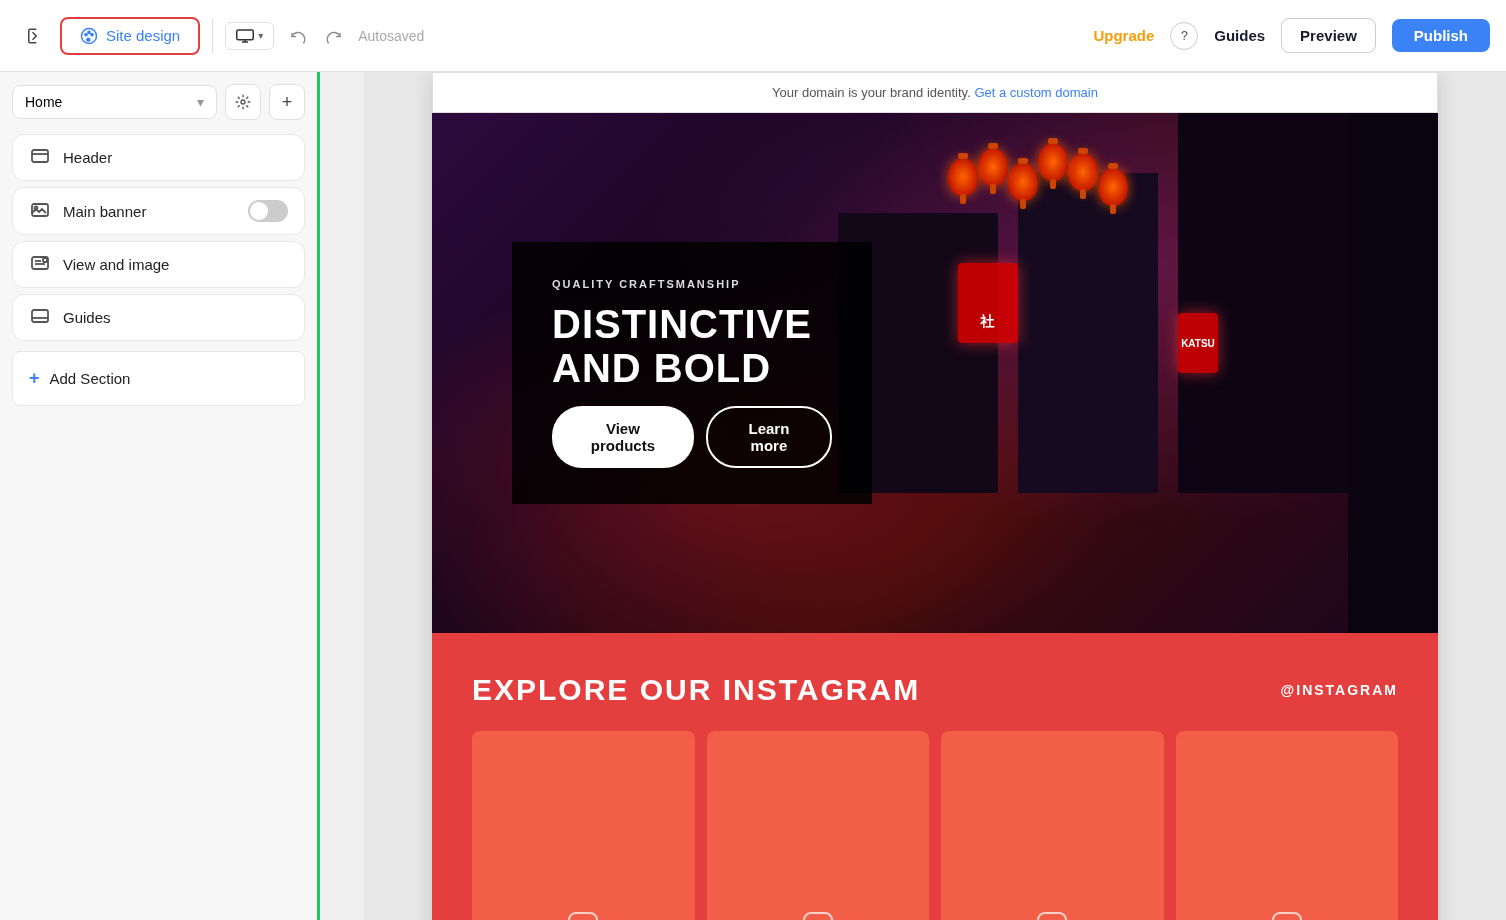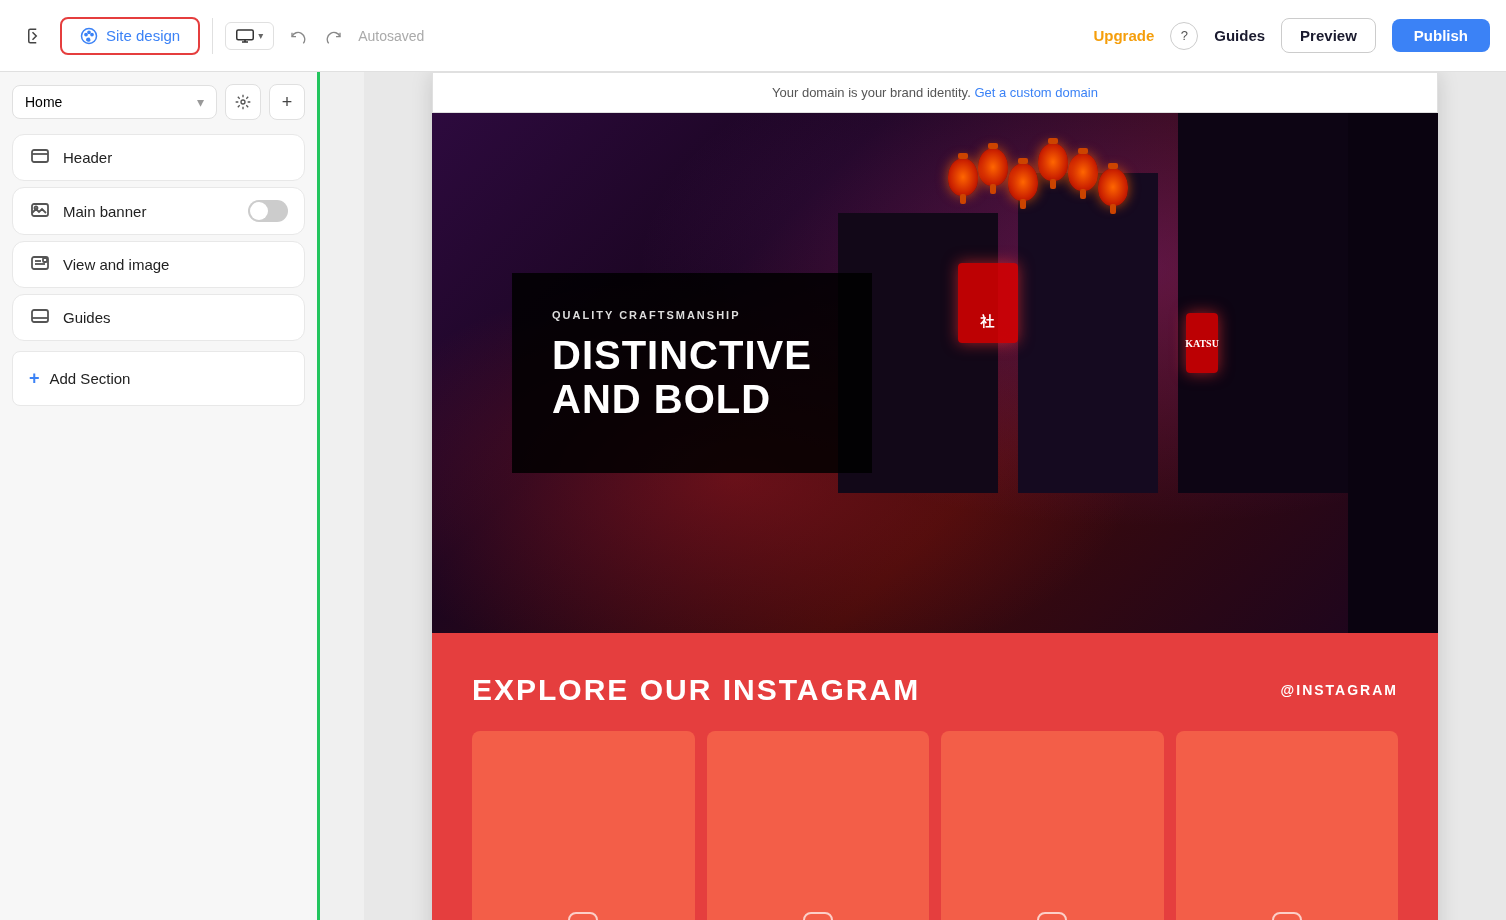--- a/index.html
+++ b/index.html
@@ -605,26 +605,30 @@
           <div class="building building-4"></div>
 
           <div class="lantern" style="right:340px; top:40px;"></div>
           <div class="lantern" style="right:370px; top:30px;"></div>
           <div class="lantern" style="right:400px; top:50px;"></div>
           <div class="lantern" style="right:430px; top:35px;"></div>
           <div class="lantern" style="right:310px; top:55px;"></div>
           <div class="lantern" style="right:460px; top:45px;"></div>
 
           <div class="neon-sign" style="right: 420px; top:150px; width:60px; height:80px; writing-mode:vertical-rl; font-size:14px; letter-spacing:3px;">社</div>
-          <div class="neon-sign" style="right: 220px; top:200px; width:32px; height:60px; font-size:10px;font-family:Liberation Serif, serif;">KATSU</div>
+          <div class="neon-sign" style="right: 220px; top:200px; width:40px; height:60px; font-size:10px;">KATSU</div>
         </div>
 
         <div class="hero-content">
           <p class="hero-subtitle">QUALITY CRAFTSMANSHIP</p>
           <h1 class="hero-title">DISTINCTIVE AND BOLD</h1>
+          <div class="hero-buttons">
+            <button class="btn-view-products">View products</button>
+            <button class="btn-learn-more">Learn more</button>
+          </div>
         </div>
       </div>
 
       <div class="instagram-section">
         <div class="instagram-header">
           <h2 class="instagram-title">EXPLORE OUR INSTAGRAM</h2>
           <span class="instagram-handle">@INSTAGRAM</span>
         </div>
         <div class="instagram-grid">
           <div class="instagram-thumb">

